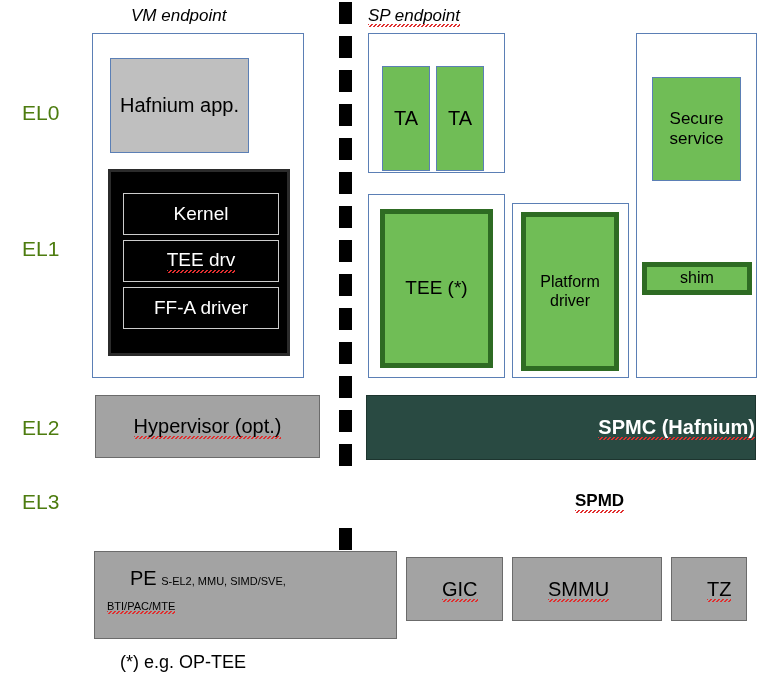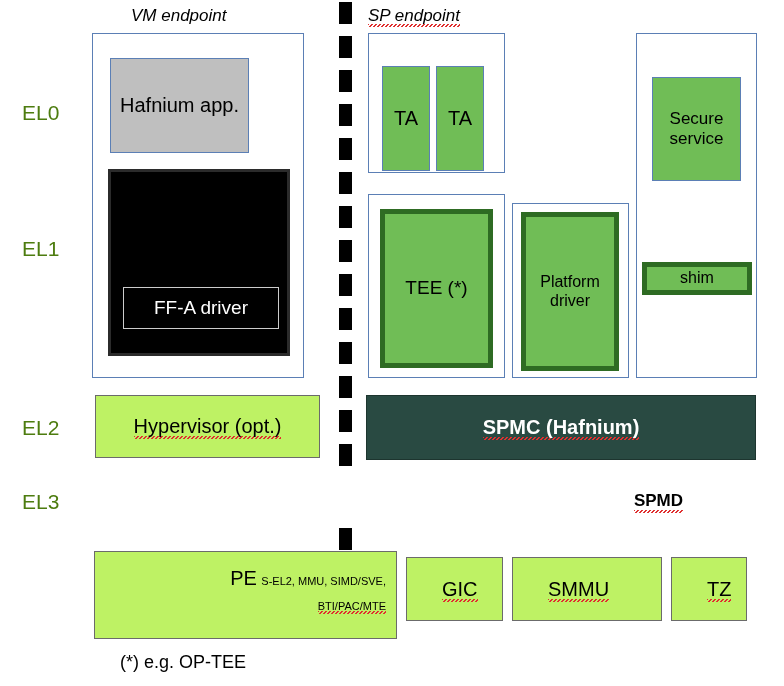--- a/index.html
+++ b/index.html
@@ -104,21 +104,21 @@
     line-height: 1.18;
   }
   .green-thick.small { font-size: 16px; }
 
   
   .spmc-box {
     background: #294a42;
     border: 1.5px solid #1d352f;
     display: flex;
     align-items: center;
-    justify-content: center;
+    justify-content: flex-end;
     color: #ffffff;
     font-size: 20px;
     font-weight: bold;
   }
   .spell-white {
     background-image: repeating-linear-gradient(135deg,
         #e03030 0px, #e03030 1.2px, transparent 1.2px, transparent 2.4px);
     background-repeat: repeat-x;
     background-size: 4px 3px;
     background-position: 0 100%;
@@ -133,31 +133,30 @@
     align-items: center;
     justify-content: center;
     color: #ffffff;
     font-size: 21px;
   }
   .spmd-box {
     background: transparent;
     border: 1.6px solid #ffffff;
     display: flex;
     align-items: center;
-    justify-content: center;
+    justify-content: flex-start;
     color: #000000;
     font-size: 17px;
     font-weight: bold;
   }
 
   
   .hw-box {
-    background: #bef264;
+    background: #a3a3a3;
     border: 1.4px solid #6b6b6b;
-    text-align: right;
   }
   .hw-title-big { font-size: 20px; color: #000; margin-left: 23px; }
   .hw-sub { font-size: 11px; color: #000; }
   .pe-text {
     padding: 12px 10px 0 12px;
     line-height: 1.45;
   }
   .hw-center {
     display: flex;
     align-items: center;
@@ -193,20 +192,26 @@
     <span>EL3</span>
   </div>
 
   <div class="abs group-box" style="left:92px; top:33px; width:212px; height:345px;"></div>
 
   <div class="abs gray-box" style="left:110px; top:58px; width:139px; height:95px;">
     <span>Hafnium app.</span>
   </div>
 
   <div class="abs black-box" style="left:108px; top:169px; width:182px; height:187px;">
+    <div class="abs black-inner" style="left:12px; top:21px; width:156px; height:42px;">
+      <span>Kernel</span>
+    </div>
+    <div class="abs black-inner" style="left:12px; top:68px; width:156px; height:42px;">
+      <span class="spell-w">TEE drv</span>
+    </div>
     <div class="abs black-inner" style="left:12px; top:115px; width:156px; height:42px;">
       <span>FF-A driver</span>
     </div>
   </div>
 
   <div class="abs hw-box" style="left:95px; top:395px; width:225px; height:63px; display:flex; align-items:center; justify-content:center;">
     <span style="font-size:20px;">
       <span class="spell-w">Hypervisor (opt.)</span>
     </span>
   </div>

